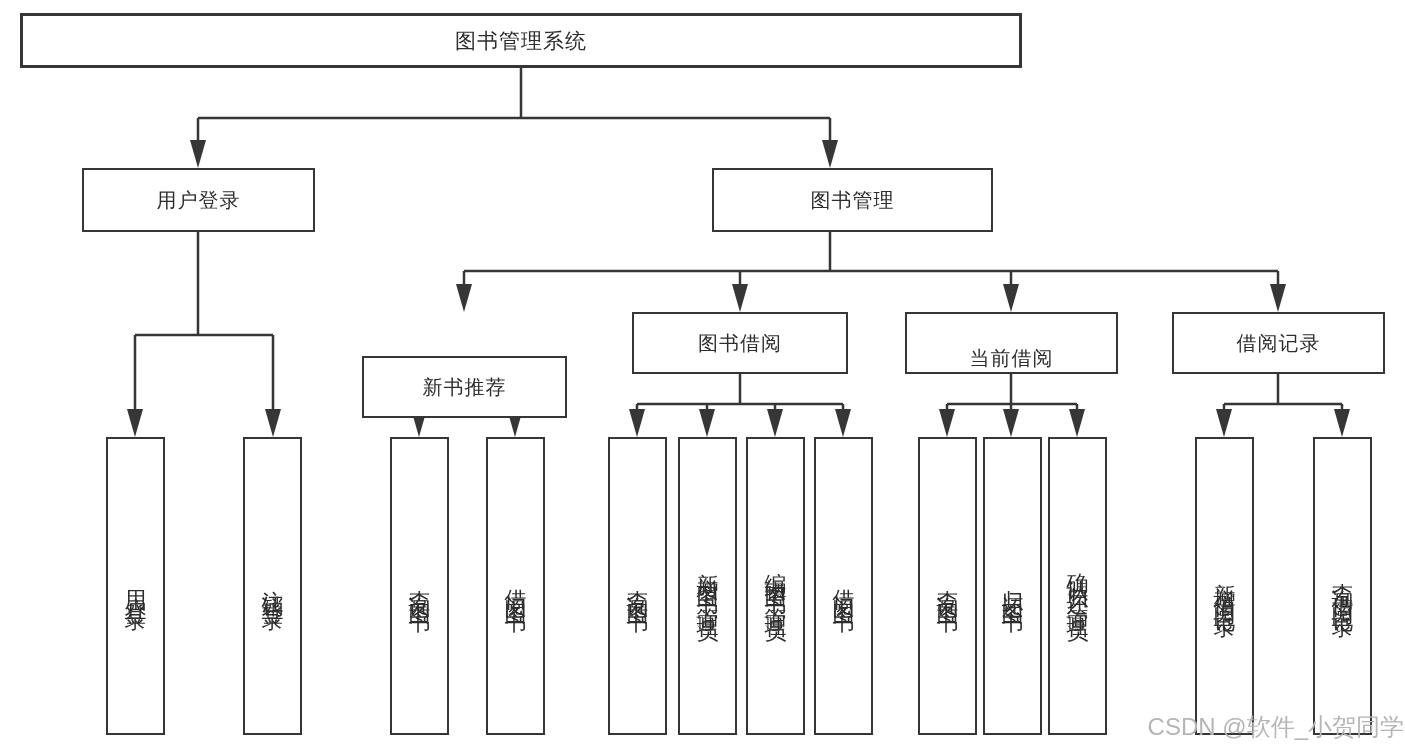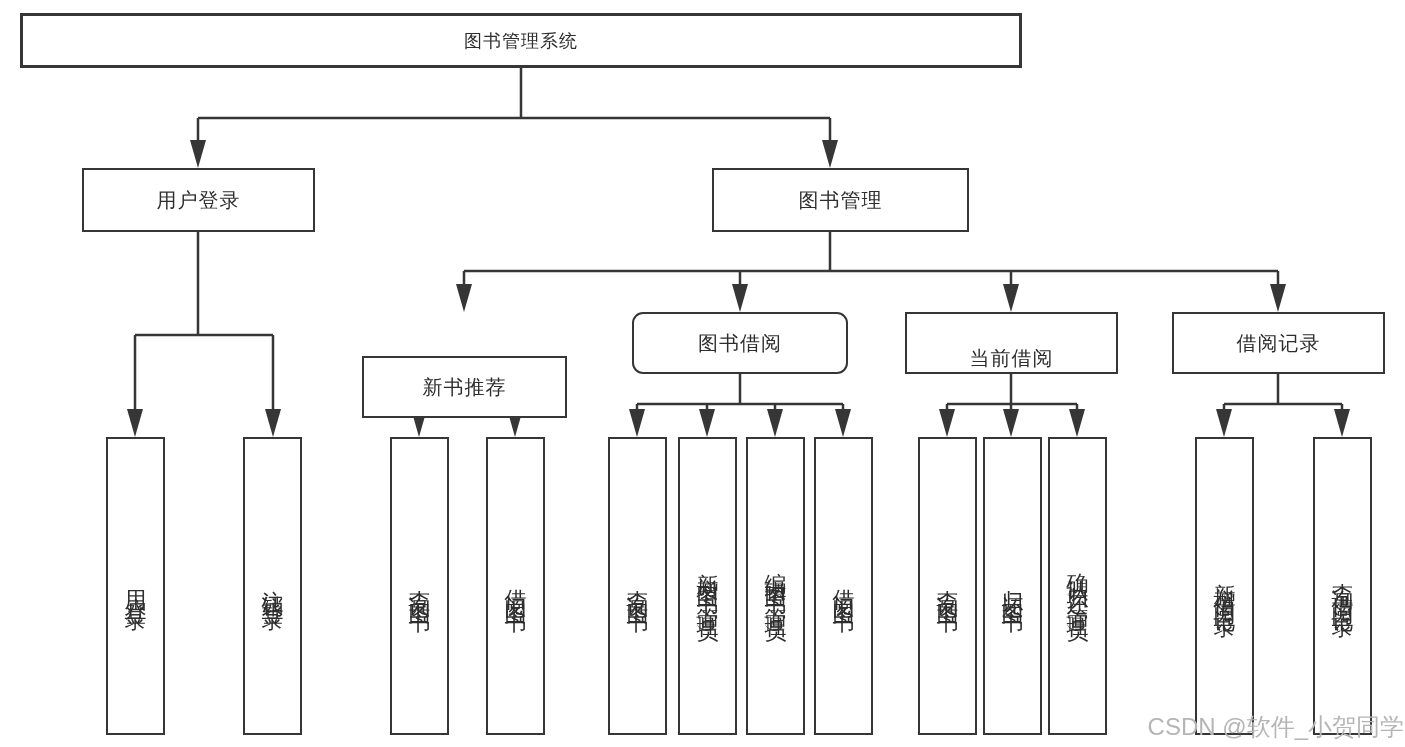--- a/index.html
+++ b/index.html
@@ -14,21 +14,21 @@
   .box{
     position:absolute;
     background:#ffffff;
     border:2.5px solid #363636;
     box-sizing:border-box;
     display:flex;align-items:center;justify-content:center;
     color:#2d2d2d;
   }
   .root{border-width:3px;}
   .hlabel{font-size:20px;letter-spacing:1px;white-space:nowrap;}
-  .root .hlabel{font-size:18px;}
+  .root .hlabel{font-size:21px;}
   .leaf{width:59px;height:298px;top:437px;}
   .vlabel{
     writing-mode:vertical-rl;
     text-orientation:mixed;
     font-size:22px;
     letter-spacing:7px;
     line-height:1;
     white-space:nowrap;
   }
   #watermark{
@@ -85,28 +85,28 @@
     </g>
   </svg>
 
   <div class="box root" style="left:20px;top:13px;width:1002px;height:55px;">
     <span class="hlabel">图书管理系统</span>
   </div>
 
   <div class="box" style="left:82px;top:168px;width:233px;height:64px;">
     <span class="hlabel">用户登录</span>
   </div>
-  <div class="box" style="left:712px;top:168px;width:257px;height:64px;">
+  <div class="box" style="left:712px;top:168px;width:281px;height:64px;">
     <span class="hlabel">图书管理</span>
   </div>
 
   <div class="box" style="left:362px;top:312px;width:205px;height:62px;margin-top:44px;">
     <span class="hlabel">新书推荐</span>
   </div>
-  <div class="box" style="left:632px;top:312px;width:216px;height:62px;border-radius:11px;">
+  <div class="box" style="left:632px;top:312px;width:216px;height:62px;">
     <span class="hlabel">图书借阅</span>
   </div>
   <div class="box" style="left:905px;top:312px;width:213px;height:62px;align-items:flex-end;">
     <span class="hlabel">当前借阅</span>
   </div>
   <div class="box" style="left:1172px;top:312px;width:213px;height:62px;">
     <span class="hlabel">借阅记录</span>
   </div>
 
   <div class="box leaf" style="left:106px;">

